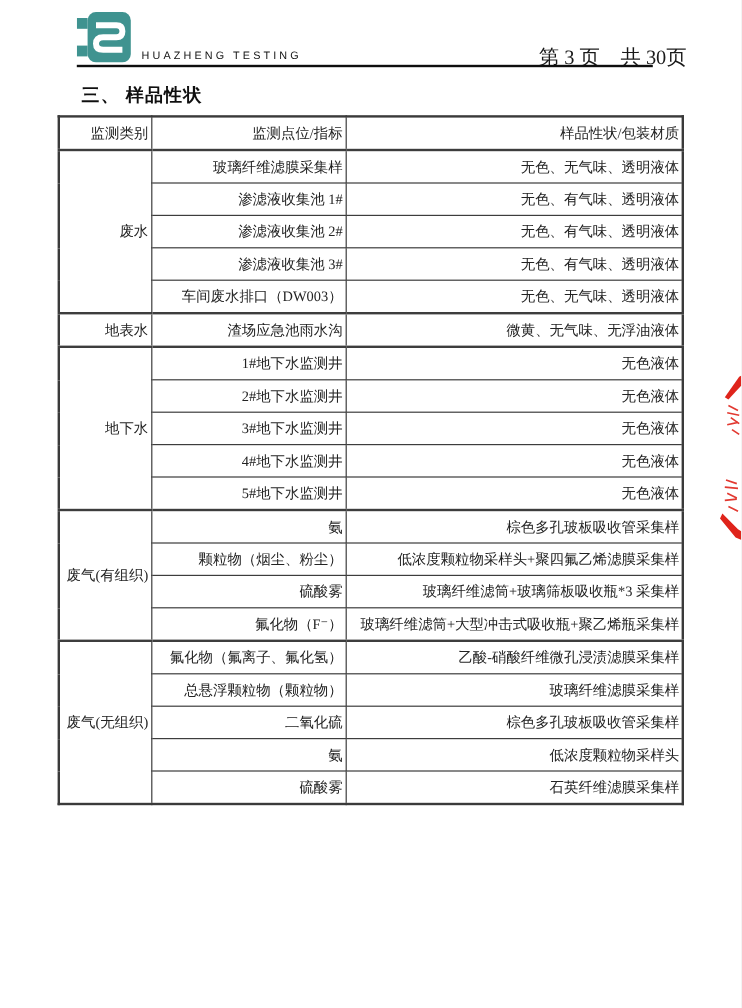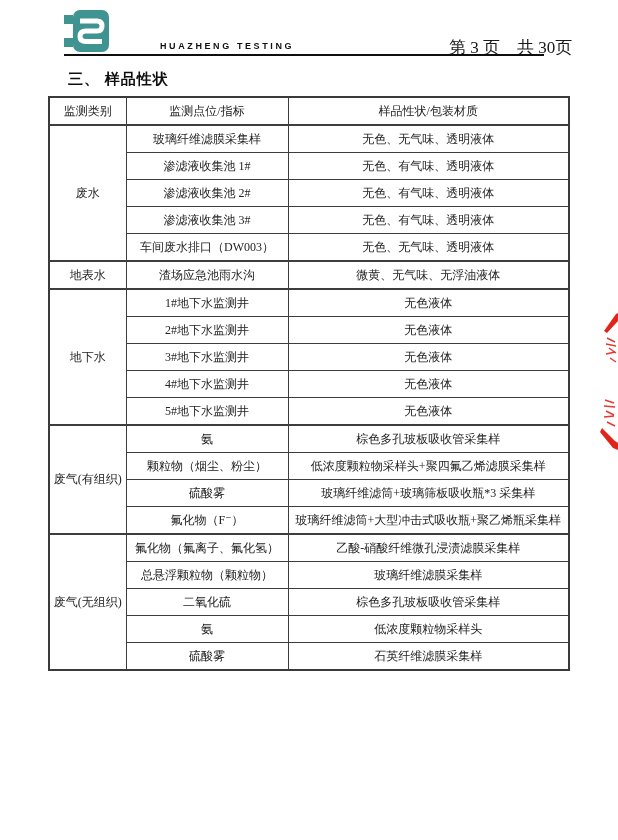--- a/index.html
+++ b/index.html
@@ -16,23 +16,22 @@
   .logo-svg{position:absolute;left:64px;top:10px;}
   .brand-cn{
     position:absolute;left:116px;top:11px;
     font-family:"Liberation Sans","DejaVu Sans",sans-serif;
     font-weight:bold;font-size:23px;letter-spacing:3px;color:#0d0d0d;
     white-space:nowrap;
   }
   .brand-en{
     position:absolute;left:118px;top:41px;
     font-family:"Liberation Sans","DejaVu Sans",sans-serif;
-    font-weight:bold;font-size:9px;letter-spacing:2.6px;color:#111;
+    font-weight:normal;font-size:9px;letter-spacing:2.6px;color:#111;
     white-space:nowrap;
-    margin-left:42px;
   }
   .report-no{
     position:absolute;left:229px;top:36px;
     font-size:12.5px;white-space:nowrap;color:#191919;
   }
   .page-info{
     position:absolute;left:438px;top:36px;
     font-size:17px;white-space:nowrap;color:#191919;margin-left:11px;
   }
   .header-rule{
@@ -47,21 +46,21 @@
   }
   
   table.sample{
     position:absolute;left:48px;top:96px;
     width:520px;border-collapse:collapse;table-layout:fixed;
     border:2px solid #3a3a3a;
   }
   table.sample th,table.sample td{
     border:1px solid #3d3d3d;
     font-size:12px;font-weight:normal;
-    text-align:center;vertical-align:middle;
+    text-align:right;vertical-align:middle;
     padding:0 2px;height:26px;line-height:1.25;
     color:#232323;overflow:hidden;white-space:nowrap;
   }
   table.sample thead th{border-bottom-width:2px;}
   table.sample tr.group-start td{border-top-width:2px;}
   col.c1{width:77px;} col.c2{width:162px;} col.c3{width:281px;}
   
   .seal{
     position:absolute;left:593px;top:308px;width:25px;height:142px;
     overflow:hidden;pointer-events:none;

